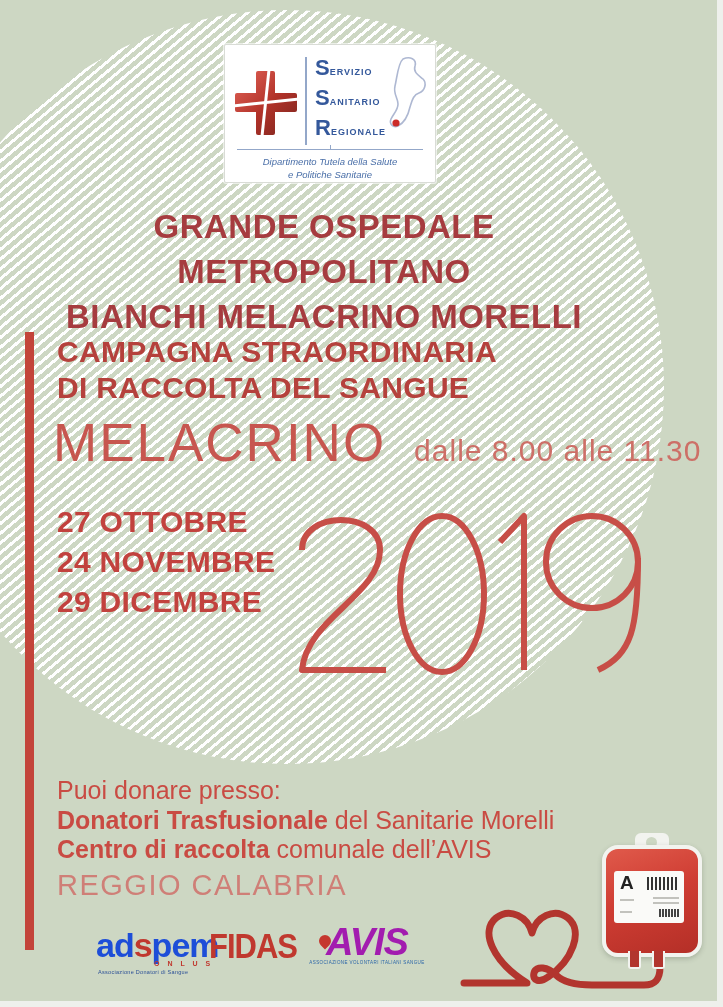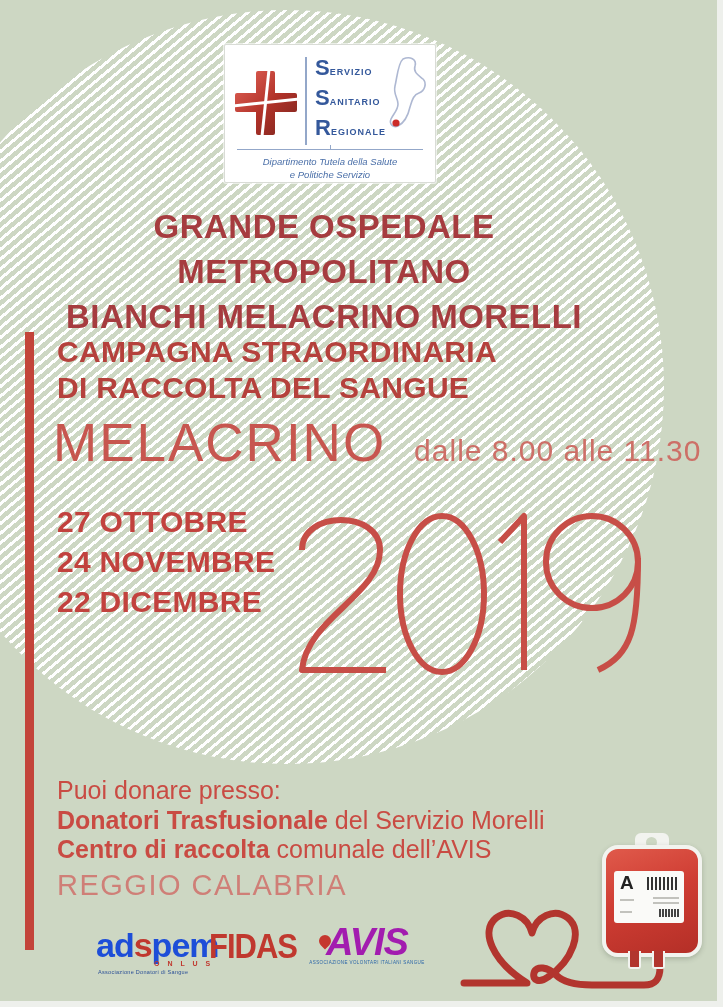--- a/index.html
+++ b/index.html
@@ -110,21 +110,21 @@
       <div class="ssr-row"><span class="ssr-initial">S</span><span class="ssr-word">ANITARIO</span></div>
       <div class="ssr-row"><span class="ssr-initial">R</span><span class="ssr-word">EGIONALE</span></div>
     </div>
     <svg class="calabria" width="52" height="80" viewBox="0 0 52 80">
       <path d="M 28 4 C 35 1 42 4 40 11 C 38 17 43 20 48 24 C 52 28 50 36 44 38 C 38 40 37 46 35 52 C 33 61 29 68 23 71 C 18 73 14 69 16 64 C 19 58 23 55 23 49 C 23 43 18 39 20 31 C 22 23 23 8 28 4 Z" fill="none" stroke="#aeb8d2" stroke-width="1.6"></path>
       <circle cx="21" cy="68" r="3.6" fill="#cc2b28"></circle>
     </svg>
     <div class="ssr-rule"></div>
     <div class="ssr-dept">
       <div>Dipartimento Tutela della Salute</div>
-      <div>e Politiche Servizio</div>
+      <div>e Politiche Sanitarie</div>
     </div>
   </div>
 
   <div class="title-block">
     <div>GRANDE OSPEDALE METROPOLITANO</div>
     <div>BIANCHI MELACRINO MORELLI</div>
   </div>
 
   <div class="red-bar"></div>
 
@@ -133,37 +133,37 @@
     <div>DI RACCOLTA DEL SANGUE</div>
   </div>
 
   <div class="day-row">
     <span class="day">MELACRINO</span><span class="time">dalle 8.00 alle 11.30</span>
   </div>
 
   <div class="dates">
     <div>27 OTTOBRE</div>
     <div>24 NOVEMBRE</div>
-    <div>22 DICEMBRE</div>
+    <div>29 DICEMBRE</div>
   </div>
 
   <svg class="year-svg" width="360" height="185" viewBox="0 0 360 185">
     <title>2019</title>
     <g fill="none" stroke="#c74e47" stroke-width="6" stroke-linejoin="round">
       <path d="M 10 52 C 10 12 88 12 88 52 C 88 97 15 120 10 172 L 94 172"></path>
       <ellipse cx="150" cy="96" rx="42" ry="78"></ellipse>
       <path d="M 208 44 L 232 18 L 232 172"></path>
       <circle cx="300" cy="64" r="46"></circle>
       <path d="M 346 60 C 346 130 340 156 306 172"></path>
     </g>
   </svg>
 
   <div class="donate">
     <div>Puoi donare presso:</div>
-    <div><b>Donatori Trasfusionale</b><span> del Servizio Morelli</span></div>
+    <div><b>Donatori Trasfusionale</b><span> del Sanitarie Morelli</span></div>
     <div><b>Centro di raccolta</b><span> comunale dell’AVIS</span></div>
   </div>
 
   <div class="city">REGGIO CALABRIA</div>
 
   <div class="adspem">
     <div class="adspem-word"><span class="adspem-blue">ad</span><span class="adspem-red">s</span><span class="adspem-blue">pem</span></div>
     <div class="adspem-onlus">O N L U S</div>
     <div class="adspem-caption">Associazione Donatori di Sangue</div>
   </div>

